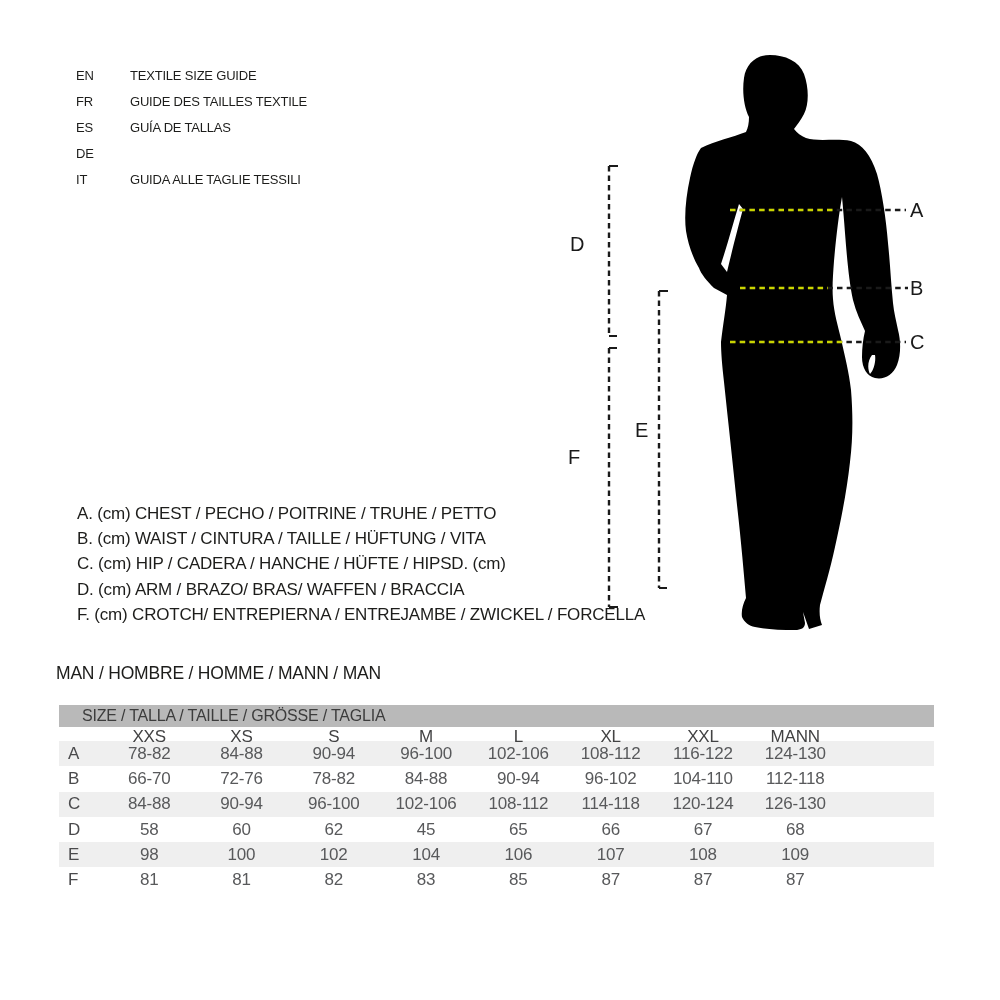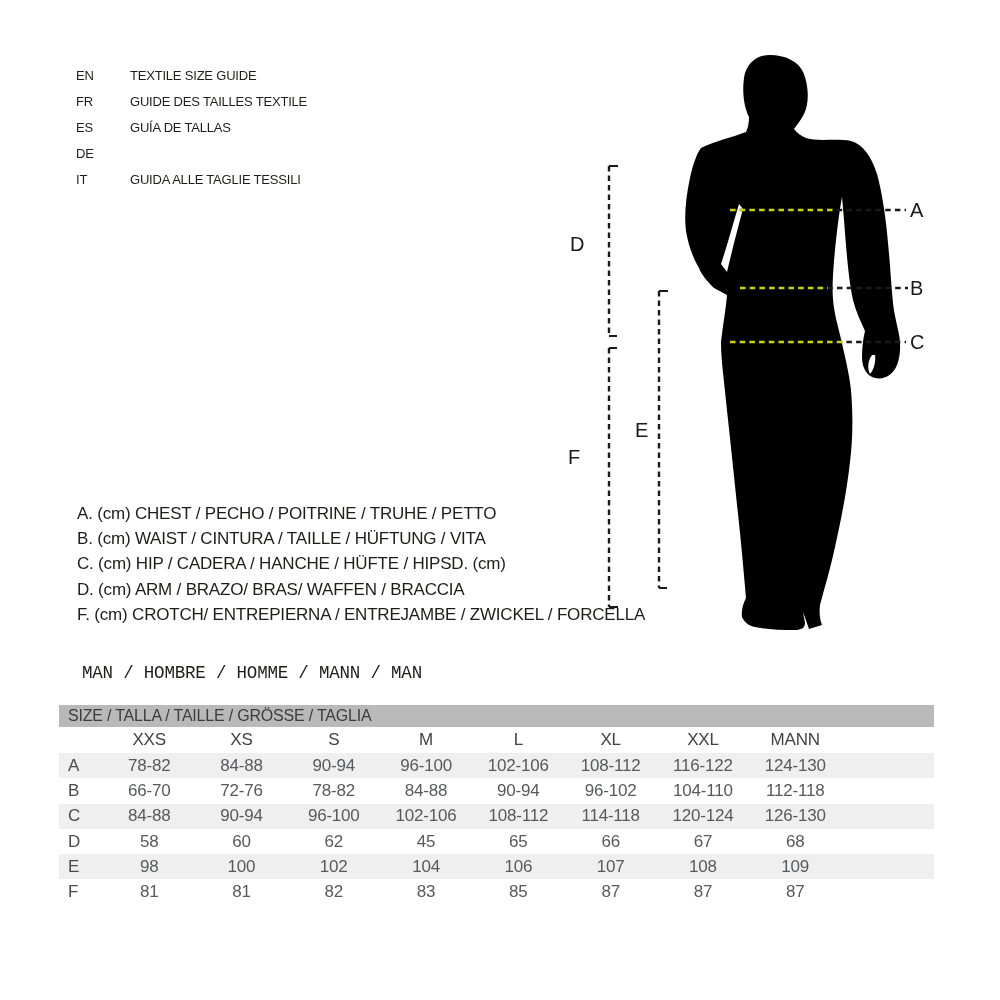--- a/index.html
+++ b/index.html
@@ -16,31 +16,31 @@
   
   .figure-svg{position:absolute;left:0;top:0;width:1000px;height:1000px;}
   .figure-label{font-family:"Liberation Sans","DejaVu Sans",sans-serif;
                 font-size:20px;fill:#1a1a1a;}
 
   
   .legend-block{position:absolute;left:68px;top:501px;margin-left:9px;}
   .legend-line{height:25.2px;line-height:25.2px;font-size:17px;
                letter-spacing:-0.2px;white-space:nowrap;}
 
-  .gender-line{position:absolute;left:82px;top:663px;font-size:17.5px;
-               letter-spacing:-0.2px;font-family:Liberation Mono, monospace;}
+  .gender-line{position:absolute;left:56px;top:663px;font-size:17.5px;
+               letter-spacing:-0.2px;}
 
   
   .size-table{position:absolute;left:59px;top:705px;width:875px;}
   .table-header{height:22px;line-height:22px;background:#b9b9b9;color:#3c3c3c;
-                font-size:16px;padding-left:9px;font-weight:500;
+                font-size:16px;padding-left:23px;font-weight:500;
                 letter-spacing:-0.2px;}
   .t-row{display:grid;grid-template-columns:44px repeat(8,92.3px) 1fr;
          align-items:center;}
-  .t-row.size-head{height:26px;color:#424243;}
+  .t-row.size-head{height:14px;color:#424243;}
   .t-row.data{height:25.3px;color:#58595b;}
   .t-row.alt{background:#efefef;}
   .t-cell{text-align:center;font-size:17px;letter-spacing:-0.2px;}
   .t-label{text-align:left;padding-left:9px;font-size:17px;color:#4a4a4c;}
 </style>
 </head>
 <body>
 
 <div class="sheet">
 

